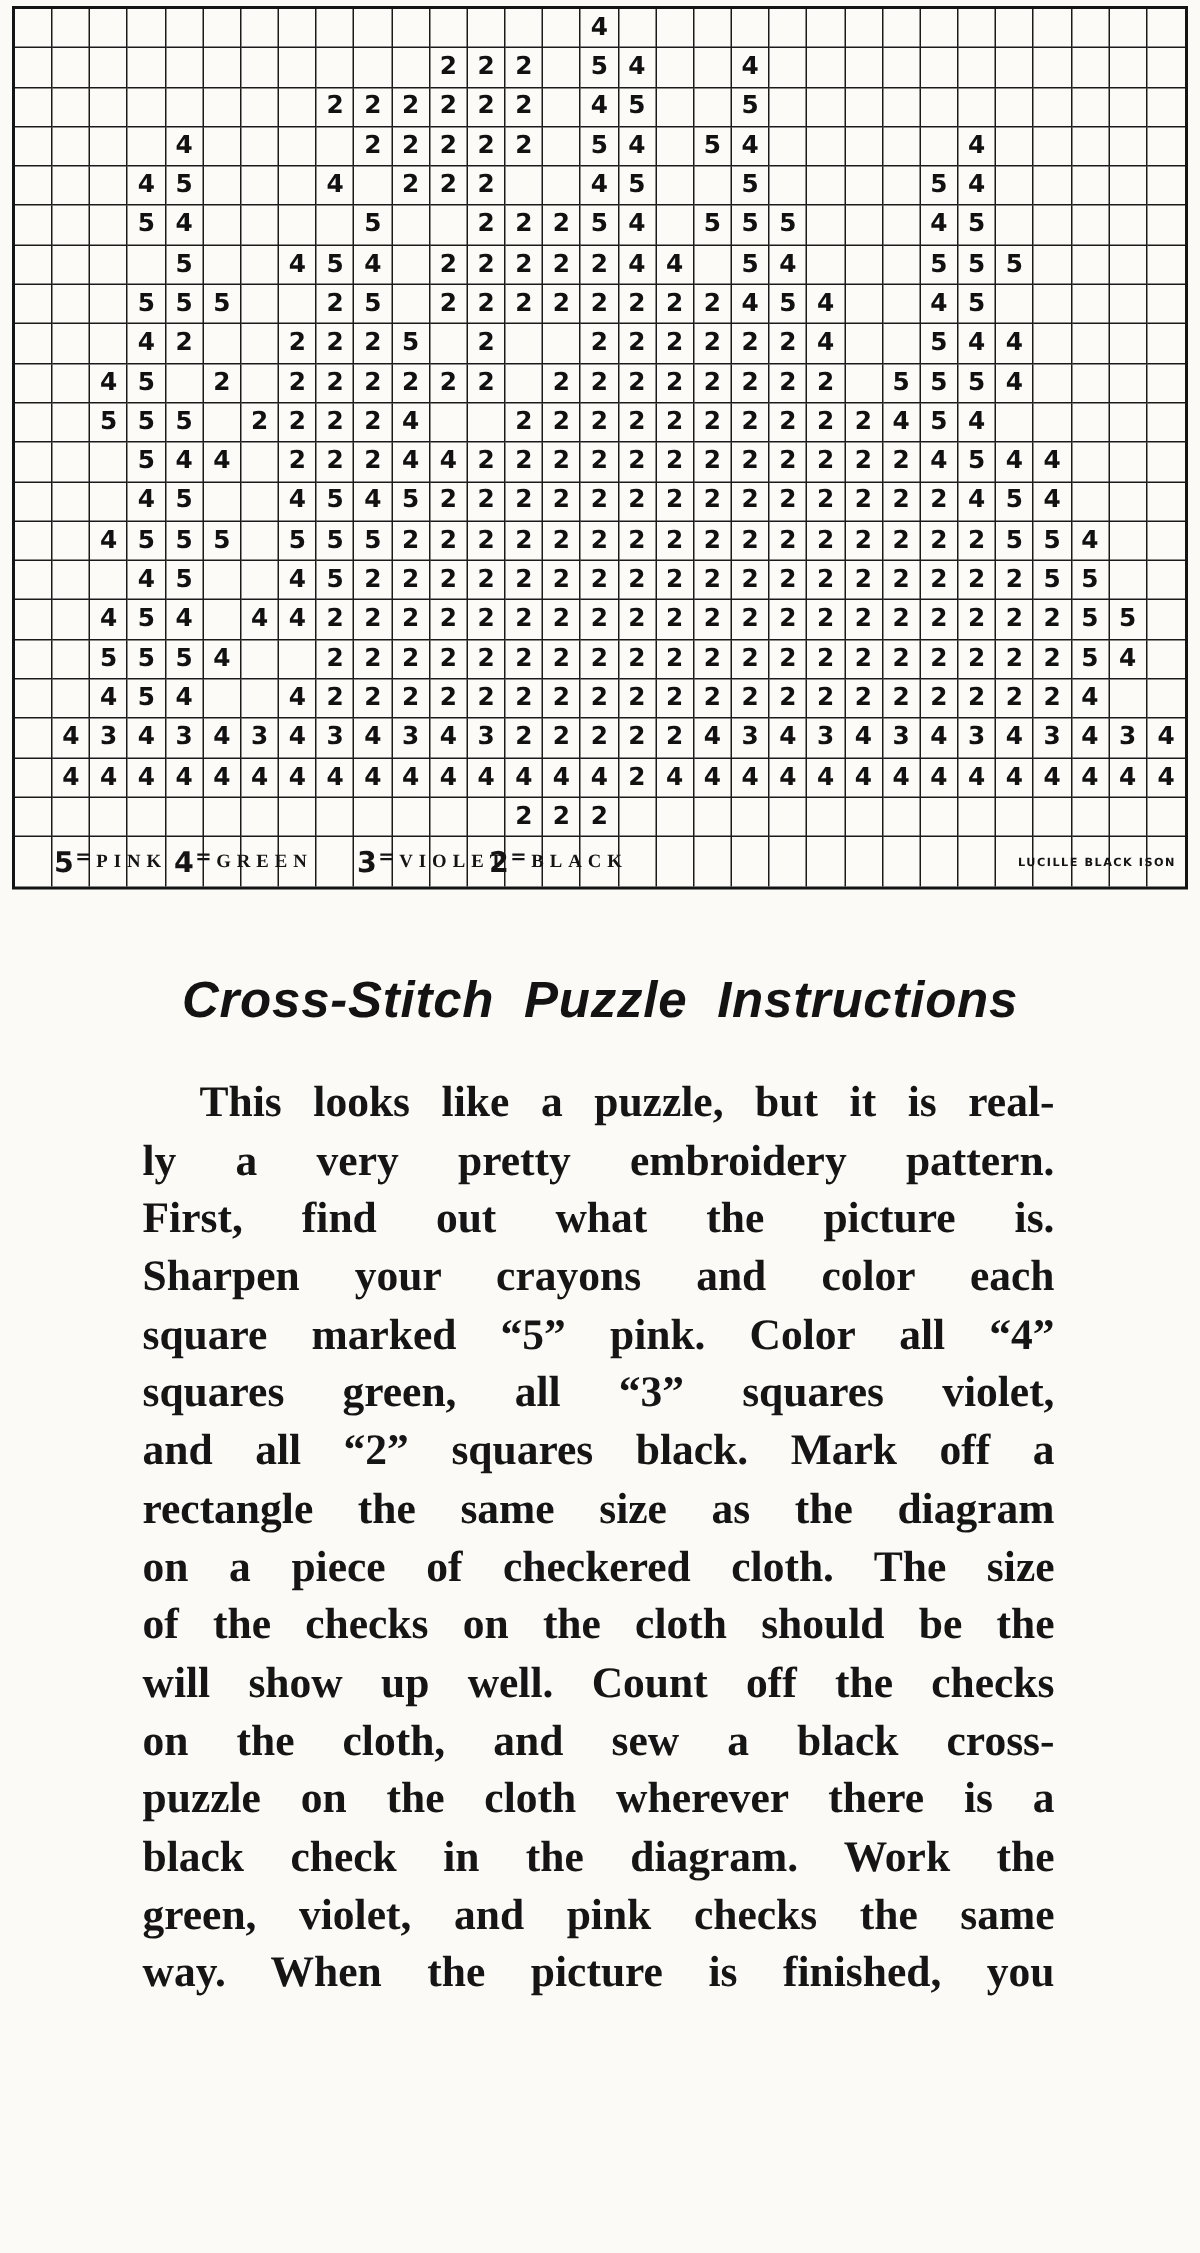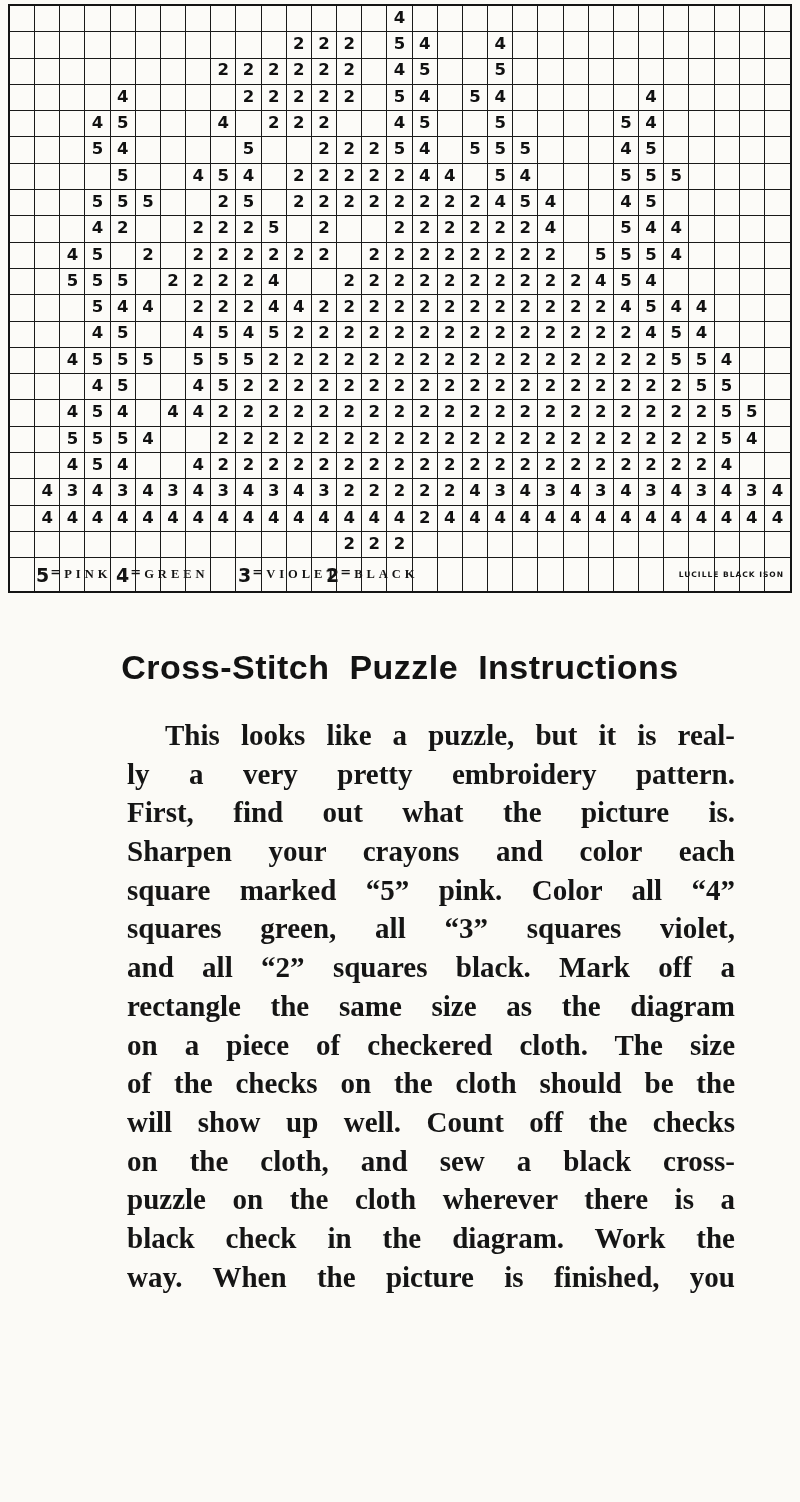--- a/index.html
+++ b/index.html
@@ -69,27 +69,27 @@
     z-index:2;
   }
   
   .title{
     position:absolute;left:0;top:648px;width:800px;
     text-align:center;
     font-family:"Liberation Sans",sans-serif;
     font-weight:700;font-size:34px;
     word-spacing:10px;letter-spacing:0.5px;
     color:#131313;
+    font-style:italic;
   }
   .body-text{
     position:absolute;left:95px;top:716px;width:608px;
     font-family:"Liberation Serif",serif;
     font-weight:700;font-size:29px;
     color:#151515;
-    margin-left:32px;
   }
   .line{
     height:38.7px;line-height:38.7px;
     text-align:justify;
     
     text-align-last:justify;
     white-space:nowrap;
   }
   .line.first{ text-indent:38px; }
   .line.last{ text-align-last:left; }
@@ -818,14 +818,15 @@
     <div class="line">square marked “5” pink.  Color all “4”</div>
     <div class="line">squares green, all “3” squares violet,</div>
     <div class="line">and all “2” squares black.  Mark off a</div>
     <div class="line">rectangle the same size as the diagram</div>
     <div class="line">on a piece of checkered cloth.  The size</div>
     <div class="line">of the checks on the cloth should be the</div>
     <div class="line">will show up well.  Count off the checks</div>
     <div class="line">on the cloth, and sew a black cross-</div>
     <div class="line">puzzle on the cloth wherever there is a</div>
     <div class="line">black check in the diagram.  Work the</div>
+    <div class="line">green, violet, and pink checks the same</div>
     <div class="line">way.  When the picture is finished, you</div>
   </div>
 
 </body></html>

